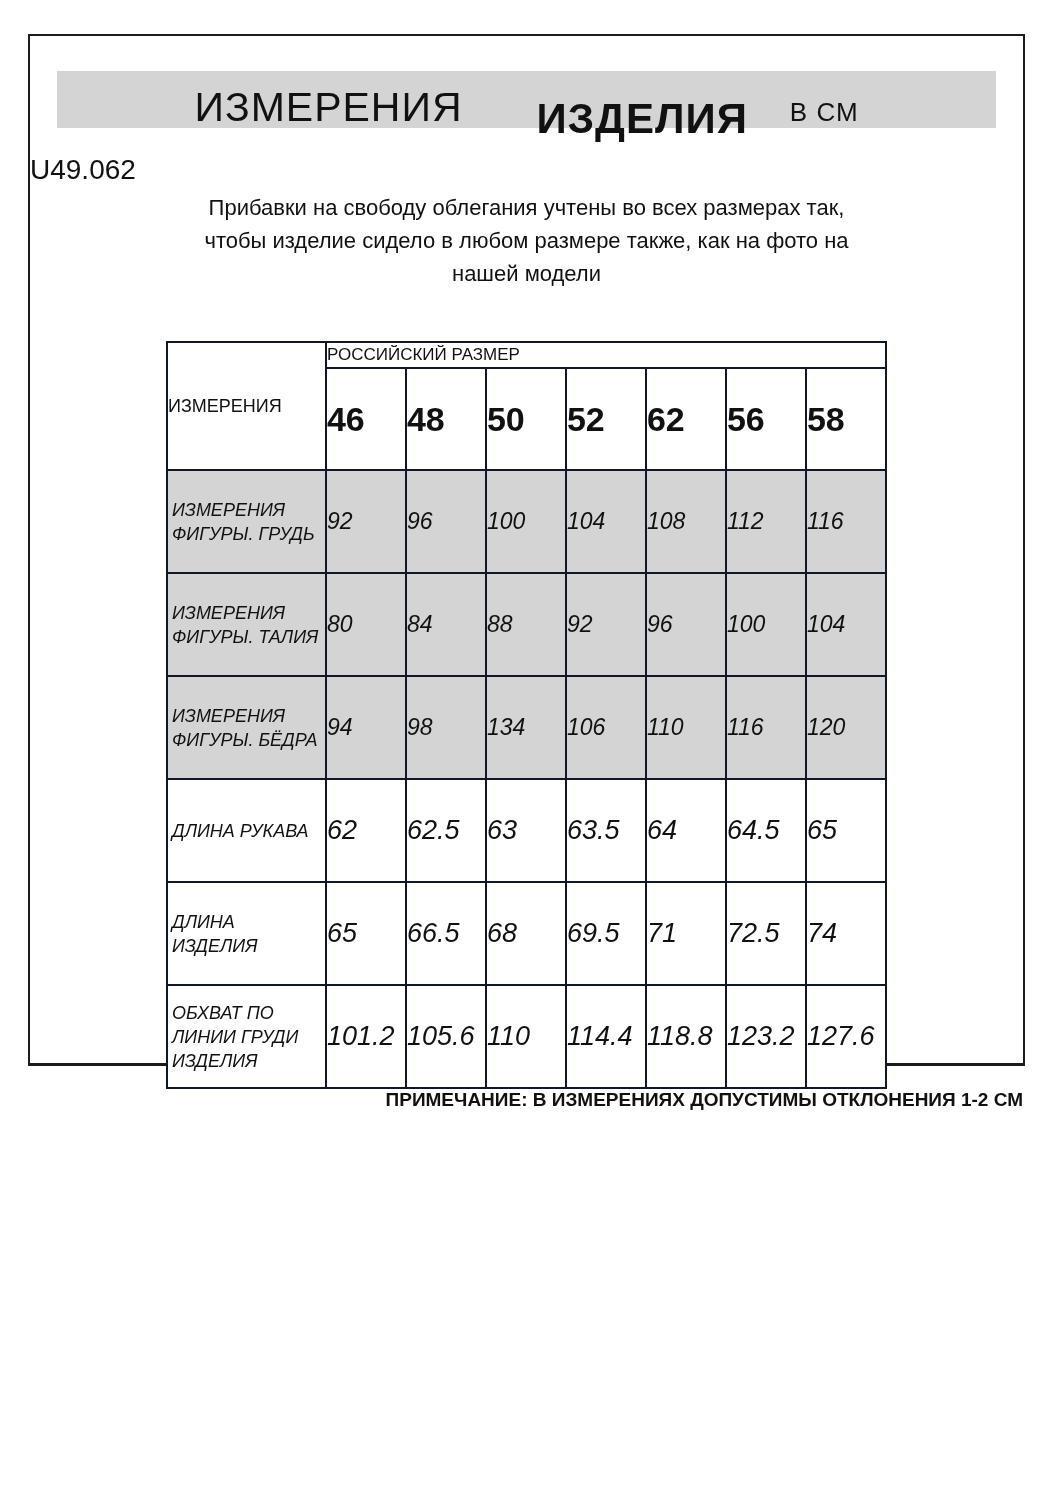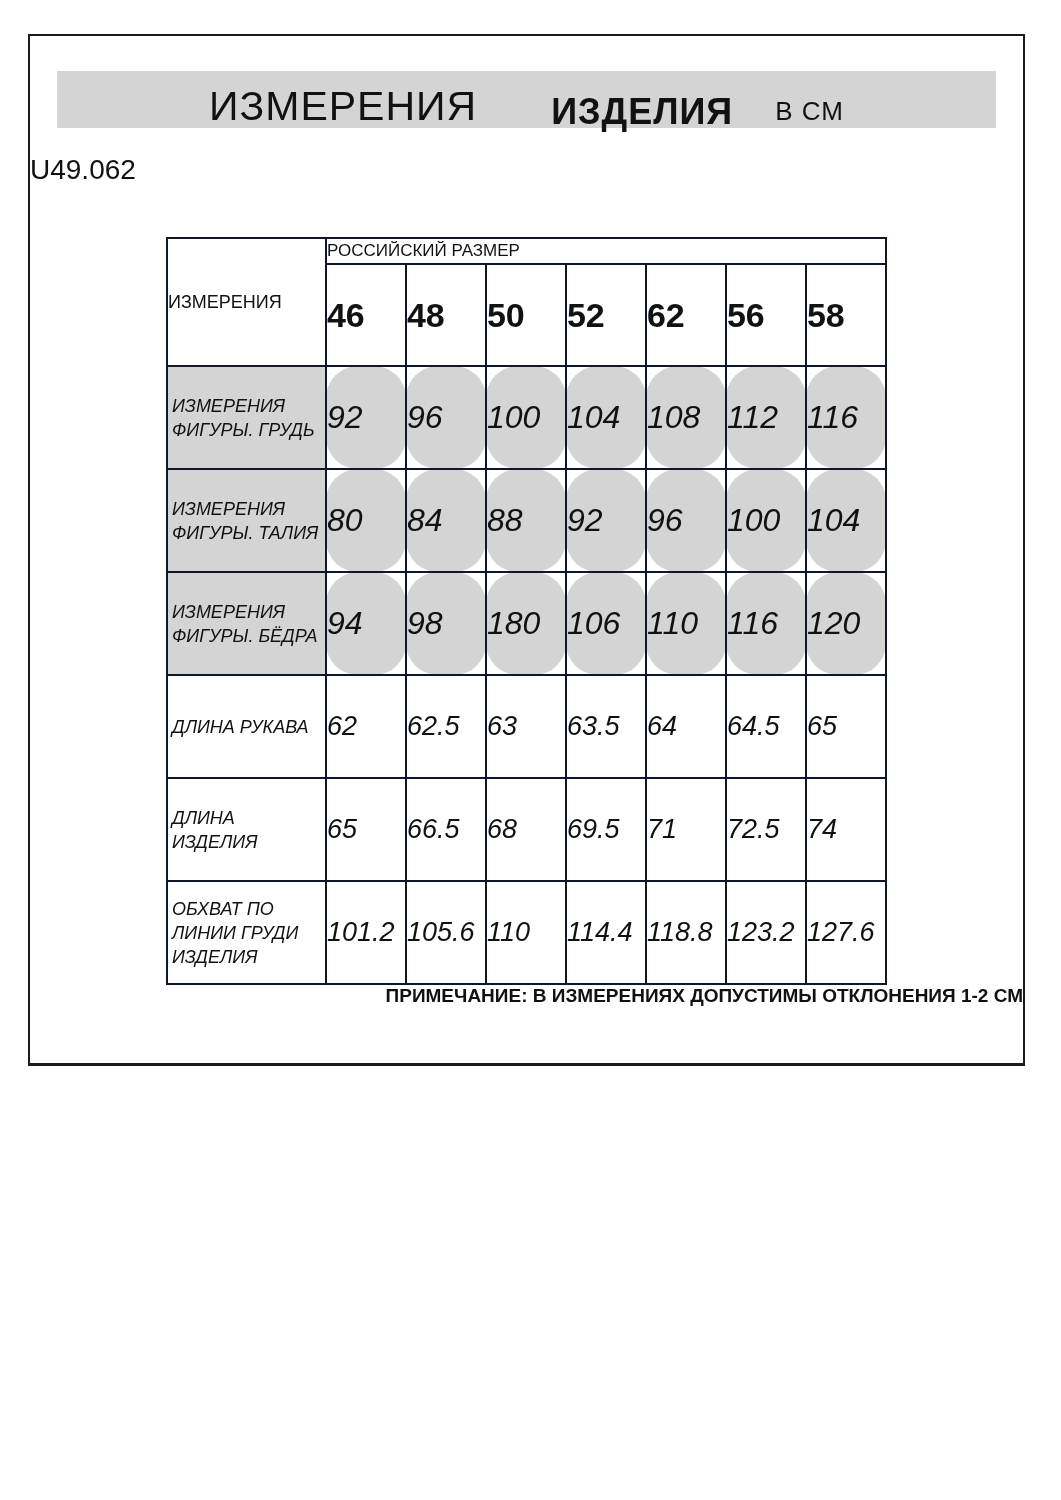--- a/index.html
+++ b/index.html
@@ -25,23 +25,23 @@
     display: flex;
     align-items: baseline;
     justify-content: center;
     white-space: nowrap;
   }
   .banner .word1 {
     font-size: 41px; font-weight: 400; letter-spacing: 1px;
     position: relative; top: 12px;
   }
   .banner .word2 {
-    font-size: 36px; font-weight: 700; letter-spacing: 1px;
+    font-size: 42px; font-weight: 700; letter-spacing: 1px;
     margin-left: 74px;
-    position: relative; top: 16px;
+    position: relative; top: 24px;
   }
   .banner .unit {
     font-size: 26px; font-weight: 400; letter-spacing: 1px;
     margin-left: 42px;
     position: relative; top: 12px;
   }
   .article-code {
     margin-top: 26px;
     text-align: left;
     font-size: 28px;
@@ -87,21 +87,21 @@
   .data-row .label-cell {
     font-size: 18px;
     line-height: 24px;
     padding: 0 4px;
   }
   .data-row .value-cell { font-size: 27px; }
   .data-row.shaded td {
     background: #d4d4d4;
     font-style: italic;
   }
-  .data-row.shaded .value-cell { font-size: 32px; border-radius: 32px; }
+  .data-row.shaded .value-cell { font-size: 23px; }
   .data-row.plain td { background: #ffffff; font-style: italic; }
   .note {
     text-align: right;
     font-size: 19px;
     font-weight: 700;
     letter-spacing: 0px;
   }
 </style>
 </head>
 <body>
@@ -109,20 +109,25 @@
 <div class="page-frame">
 
   <div class="banner">
     <span class="word1">ИЗМЕРЕНИЯ</span>
     <span class="word2">ИЗДЕЛИЯ</span>
     <span class="unit">В СМ</span>
   </div>
 
   <div class="article-code">U49.062</div>
 
+  <div class="intro">
+    <div>Прибавки на свободу облегания учтены во всех размерах так,</div>
+    <div>чтобы изделие сидело в любом размере также, как на фото на</div>
+    <div>нашей модели</div>
+  </div>
 
   <table class="size-table">
     <colgroup>
       <col class="col-label">
       <col class="col-size">
         <col class="col-size">
         <col class="col-size">
         <col class="col-size">
       <col class="col-size">
         <col class="col-size">
@@ -162,21 +167,21 @@
         <td class="value-cell">92</td>
         <td class="value-cell">96</td>
         <td class="value-cell">100</td>
         <td class="value-cell">104</td>
       </tr>
 
       <tr class="data-row shaded">
         <td class="label-cell">ИЗМЕРЕНИЯ ФИГУРЫ. БЁДРА</td>
         <td class="value-cell">94</td>
         <td class="value-cell">98</td>
-        <td class="value-cell">180</td>
+        <td class="value-cell">134</td>
         <td class="value-cell">106</td>
         <td class="value-cell">110</td>
         <td class="value-cell">116</td>
         <td class="value-cell">120</td>
       </tr>
 
       <tr class="data-row plain">
         <td class="label-cell">ДЛИНА РУКАВА</td>
         <td class="value-cell">62</td>
         <td class="value-cell">62.5</td>

